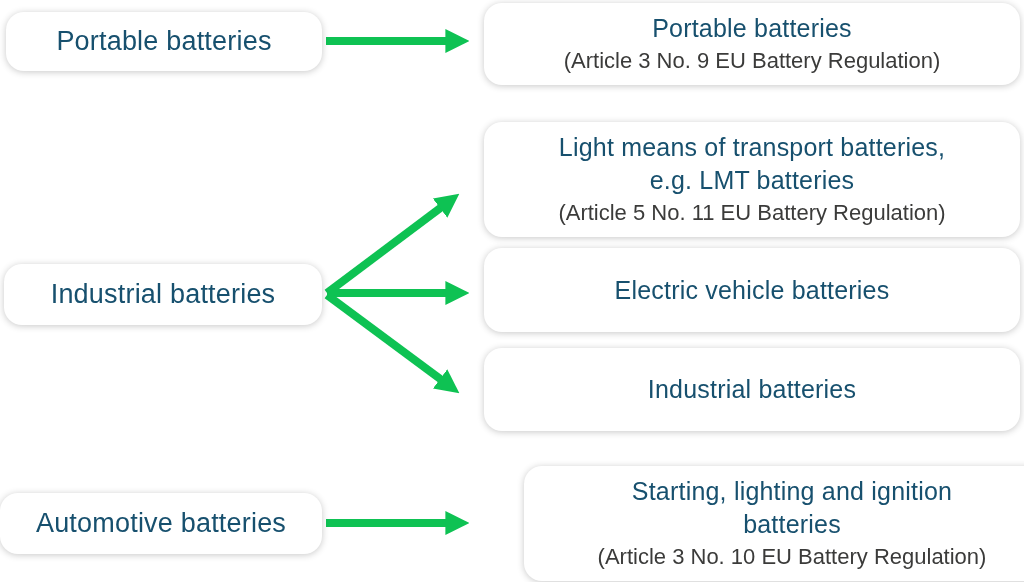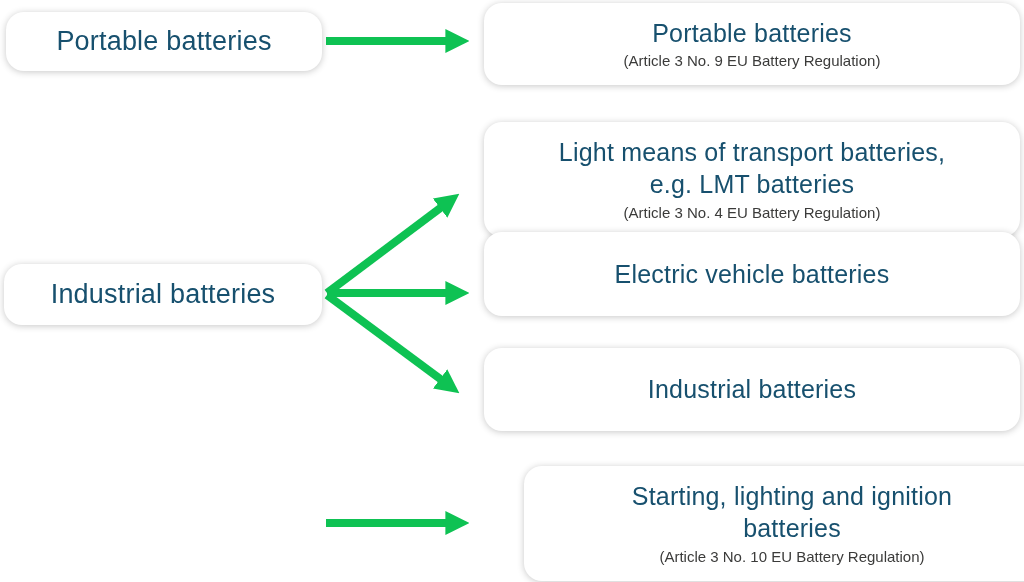--- a/index.html
+++ b/index.html
@@ -40,29 +40,29 @@
     padding:12px 26px;
   }
   .right-node .title{
     color:var(--title);
     font-size:25px; font-weight:500;
     line-height:1.3; letter-spacing:.2px;
     white-space:pre-line;
   }
   .right-node .subtitle{
     color:var(--subtitle);
-    font-size:15px; font-weight:400;
+    font-size:22px; font-weight:400;
     line-height:1.35; margin-top:2px;
   }
   #ln-1{ left:6px;  top:12px;  width:316px; height:59px; }
   #ln-2{ left:4px;  top:264px; width:318px; height:61px; }
   #ln-3{ left:0px;  top:493px; width:322px; height:61px; }
   #rn-1{ top:3px;   height:82px; }
   #rn-2{ top:122px; height:115px; }
-  #rn-3{ top:232px; height:84px; }
+  #rn-3{ top:248px; height:84px; }
   #rn-4{ top:348px; height:83px; }
   #rn-5{ top:466px; height:115px;margin-left:40px; }
   svg.arrows{
     position:absolute; inset:0;
     width:1024px; height:582px;
     pointer-events:none;
   }
   svg.arrows line{
     stroke:var(--arrow);
     stroke-width:8;
@@ -84,30 +84,31 @@
     <line x1="327" y1="293" x2="443" y2="206" marker-end="url(#arrowhead)"></line>
     <line x1="327" y1="293" x2="449" y2="293" marker-end="url(#arrowhead)"></line>
     <line x1="327" y1="295" x2="443" y2="381" marker-end="url(#arrowhead)"></line>
     <line x1="326" y1="523" x2="449" y2="523" marker-end="url(#arrowhead)"></line>
   </svg>
 
   <div class="node left-node" id="ln-1">Portable batteries</div>
 
   <div class="node left-node" id="ln-2">Industrial batteries</div>
 
+  <div class="node left-node" id="ln-3">Automotive batteries</div>
 
   <div class="node right-node" id="rn-1">
     <div class="title">Portable batteries</div>
     <div class="subtitle">(Article 3 No. 9 EU Battery Regulation)</div>
   </div>
 
   <div class="node right-node" id="rn-2">
     <div class="title">Light means of transport batteries,
 e.g. LMT batteries</div>
-    <div class="subtitle">(Article 3 No. 4 EU Battery Regulation)</div>
+    <div class="subtitle">(Article 5 No. 11 EU Battery Regulation)</div>
   </div>
 
   <div class="node right-node" id="rn-3">
     <div class="title">Electric vehicle batteries</div>
   </div>
 
   <div class="node right-node" id="rn-4">
     <div class="title">Industrial batteries</div>
   </div>
 

